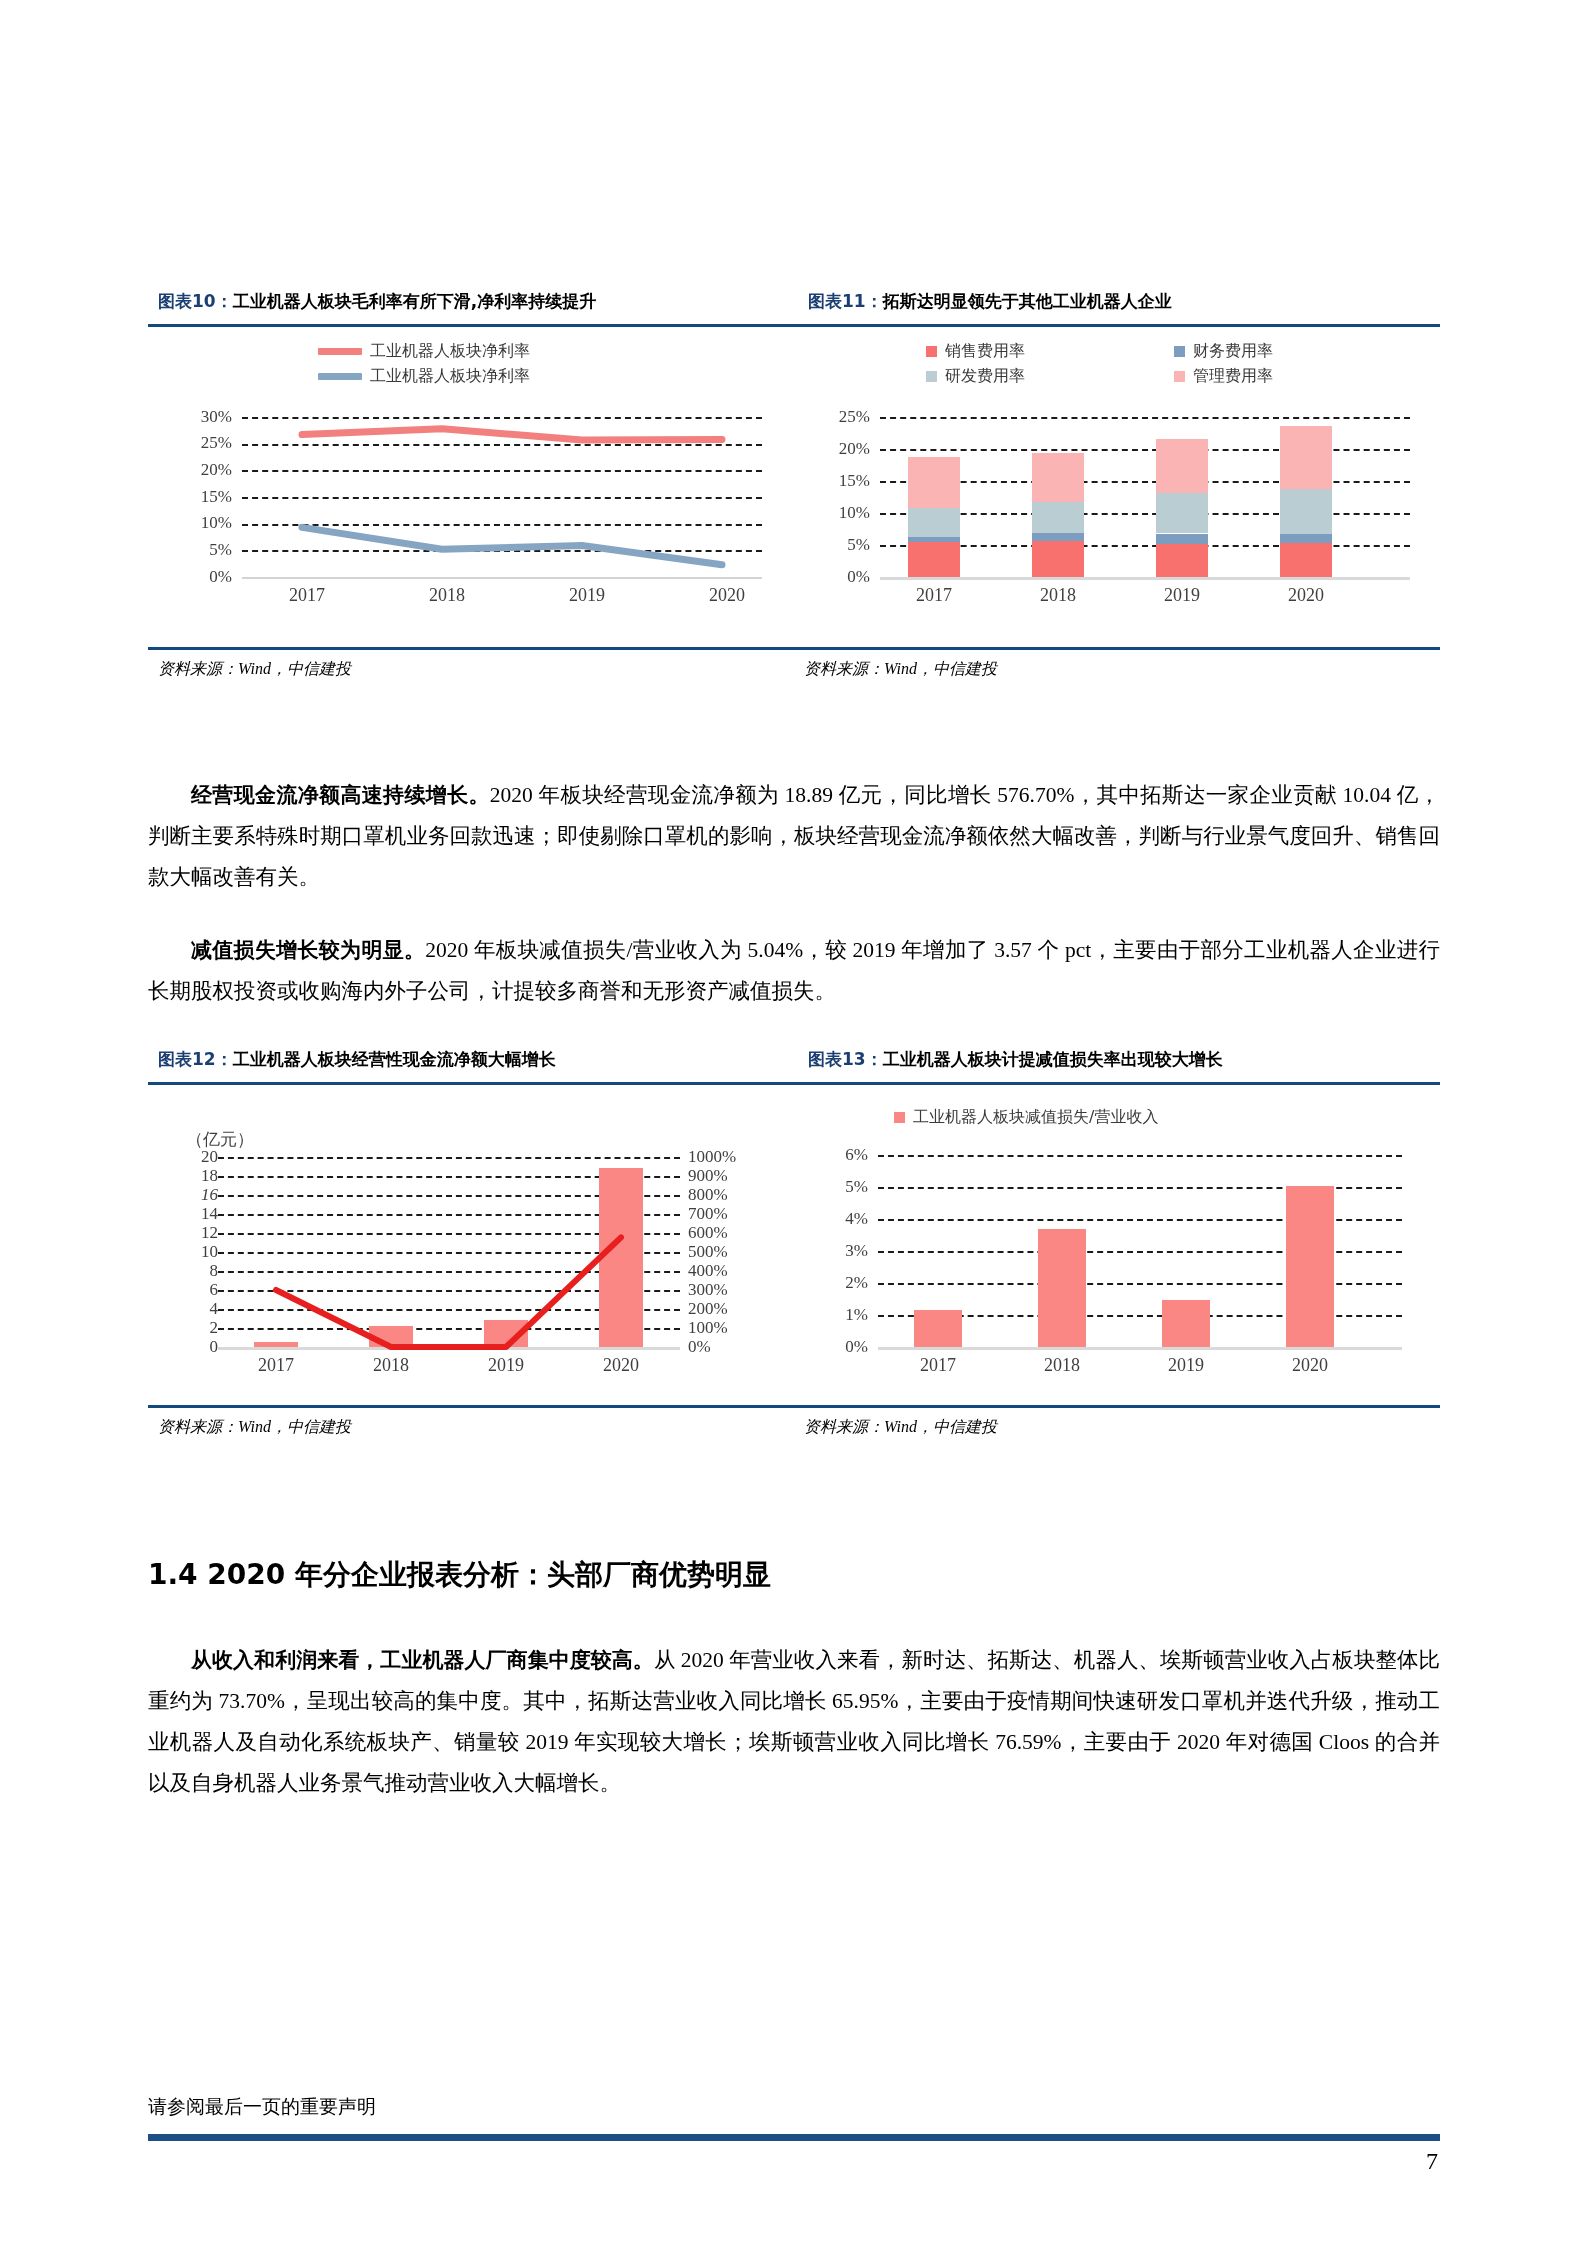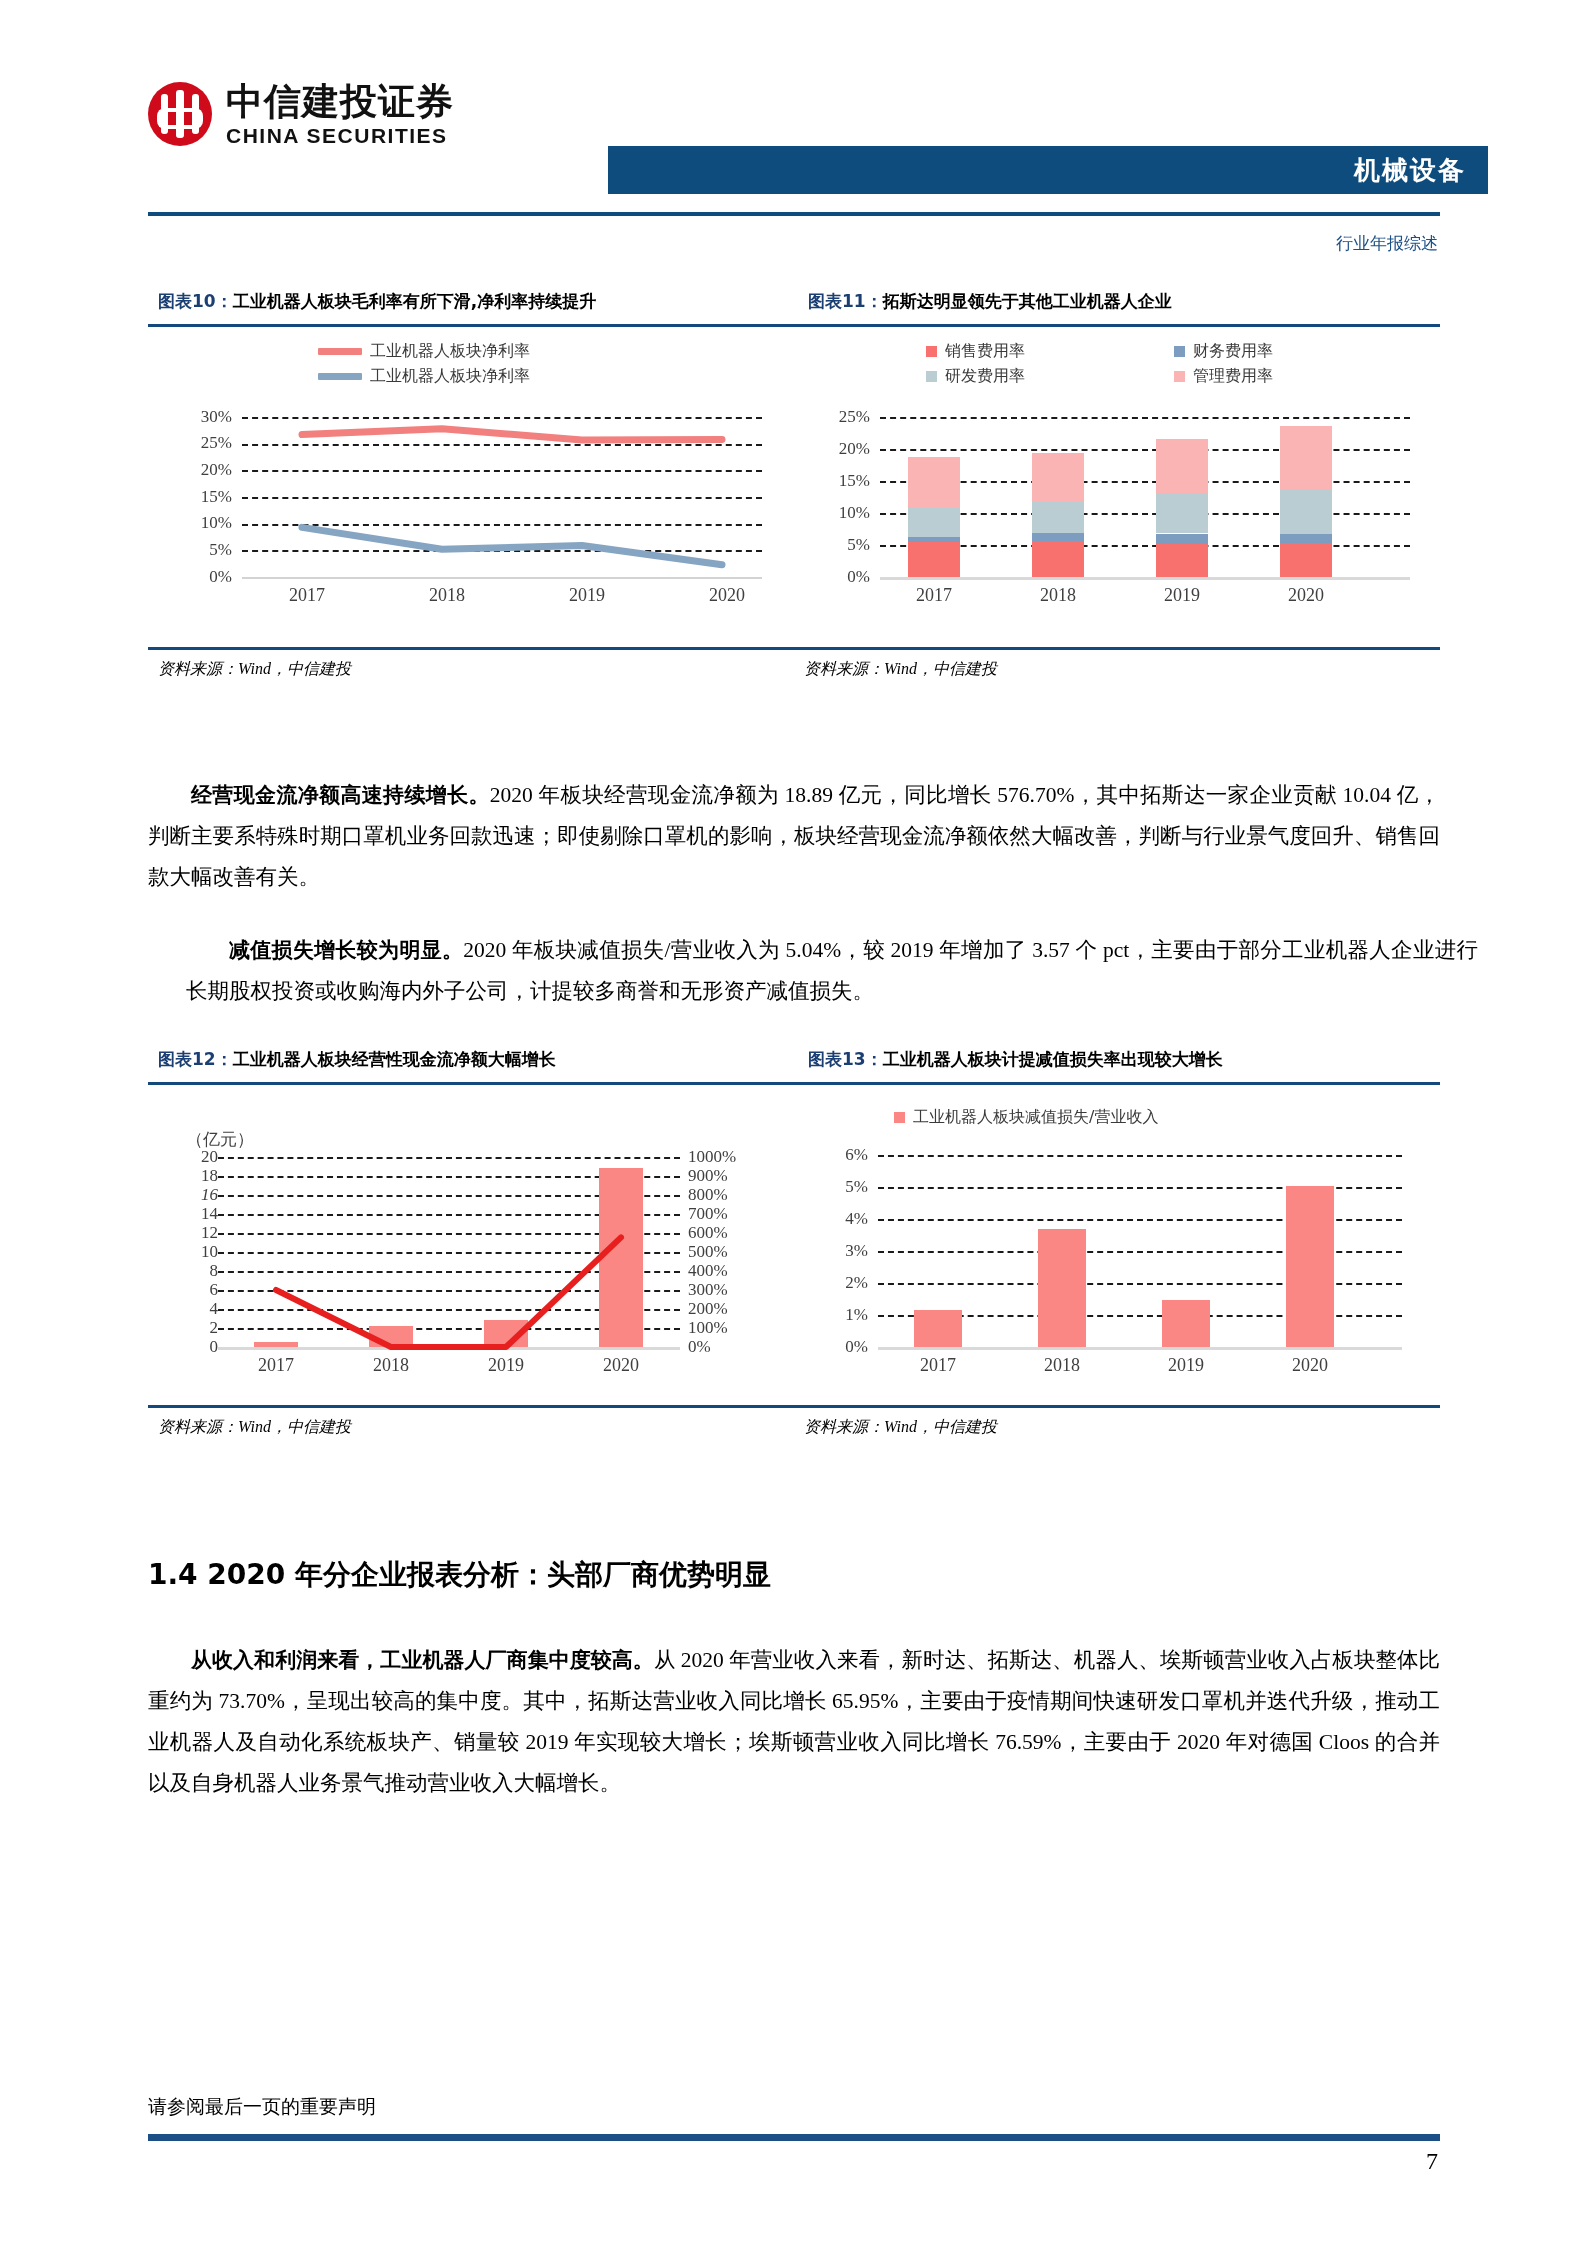--- a/index.html
+++ b/index.html
@@ -134,41 +134,20 @@
   .footer-page {
     position:absolute; right:148px; top:2148px;
     font-family:"Liberation Serif", serif; font-size:24px; color:#000;
   }
 </style>
 </head>
 <body>
 
 <div class="page">
 
-  <div class="header">
-    <div class="logo-wrap">
-      <div class="logo-mark">
-        <div class="disc"></div>
-        <div class="bar-l"></div>
-        <div class="bar-c"></div>
-        <div class="bar-r"></div>
-        <div class="hook-l"></div>
-        <div class="hook-r"></div>
-      </div>
-      <div class="logo-text">
-        <span class="logo-cn">中信建投证券</span>
-        <span class="logo-en">CHINA SECURITIES</span>
-      </div>
-    </div>
-    <div class="header-band">
-      <span class="band-title">机械设备</span>
-    </div>
-    <div class="header-rule"></div>
-    <div class="subheader">行业年报综述</div>
-  </div>
 
   <div class="fig-row" style="top:290px;">
     <div class="fig-titles">
       <div class="fig-title left">
         <span class="num">图表10：</span><span>工业机器人板块毛利率有所下滑,净利率持续提升</span>
       </div>
       <div class="fig-title right">
         <span class="num">图表11：</span><span>拓斯达明显领先于其他工业机器人企业</span>
       </div>
     </div>
@@ -291,21 +270,21 @@
     <div class="fig-srcrow">
       <div class="fig-src">资料来源：Wind，中信建投</div>
       <div class="fig-src">资料来源：Wind，中信建投</div>
     </div>
   </div>
 
   <div class="para" style="top:775px;">
     <b>经营现金流净额高速持续增长。</b><span>2020 年板块经营现金流净额为 18.89 亿元，同比增长 576.70%，其中拓斯达一家企业贡献 10.04 亿，判断主要系特殊时期口罩机业务回款迅速；即使剔除口罩机的影响，板块经营现金流净额依然大幅改善，判断与行业景气度回升、销售回款大幅改善有关。</span>
   </div>
 
-  <div class="para" style="top:930px;margin-left:38px;">
+  <div class="para" style="top:930px;">
     <b>减值损失增长较为明显。</b><span>2020 年板块减值损失/营业收入为 5.04%，较 2019 年增加了 3.57 个 pct，主要由于部分工业机器人企业进行长期股权投资或收购海内外子公司，计提较多商誉和无形资产减值损失。</span>
   </div>
 
   <div class="fig-row" style="top:1048px;">
     <div class="fig-titles">
       <div class="fig-title left">
         <span class="num">图表12：</span><span>工业机器人板块经营性现金流净额大幅增长</span>
       </div>
       <div class="fig-title right">
         <span class="num">图表13：</span><span>工业机器人板块计提减值损失率出现较大增长</span>

